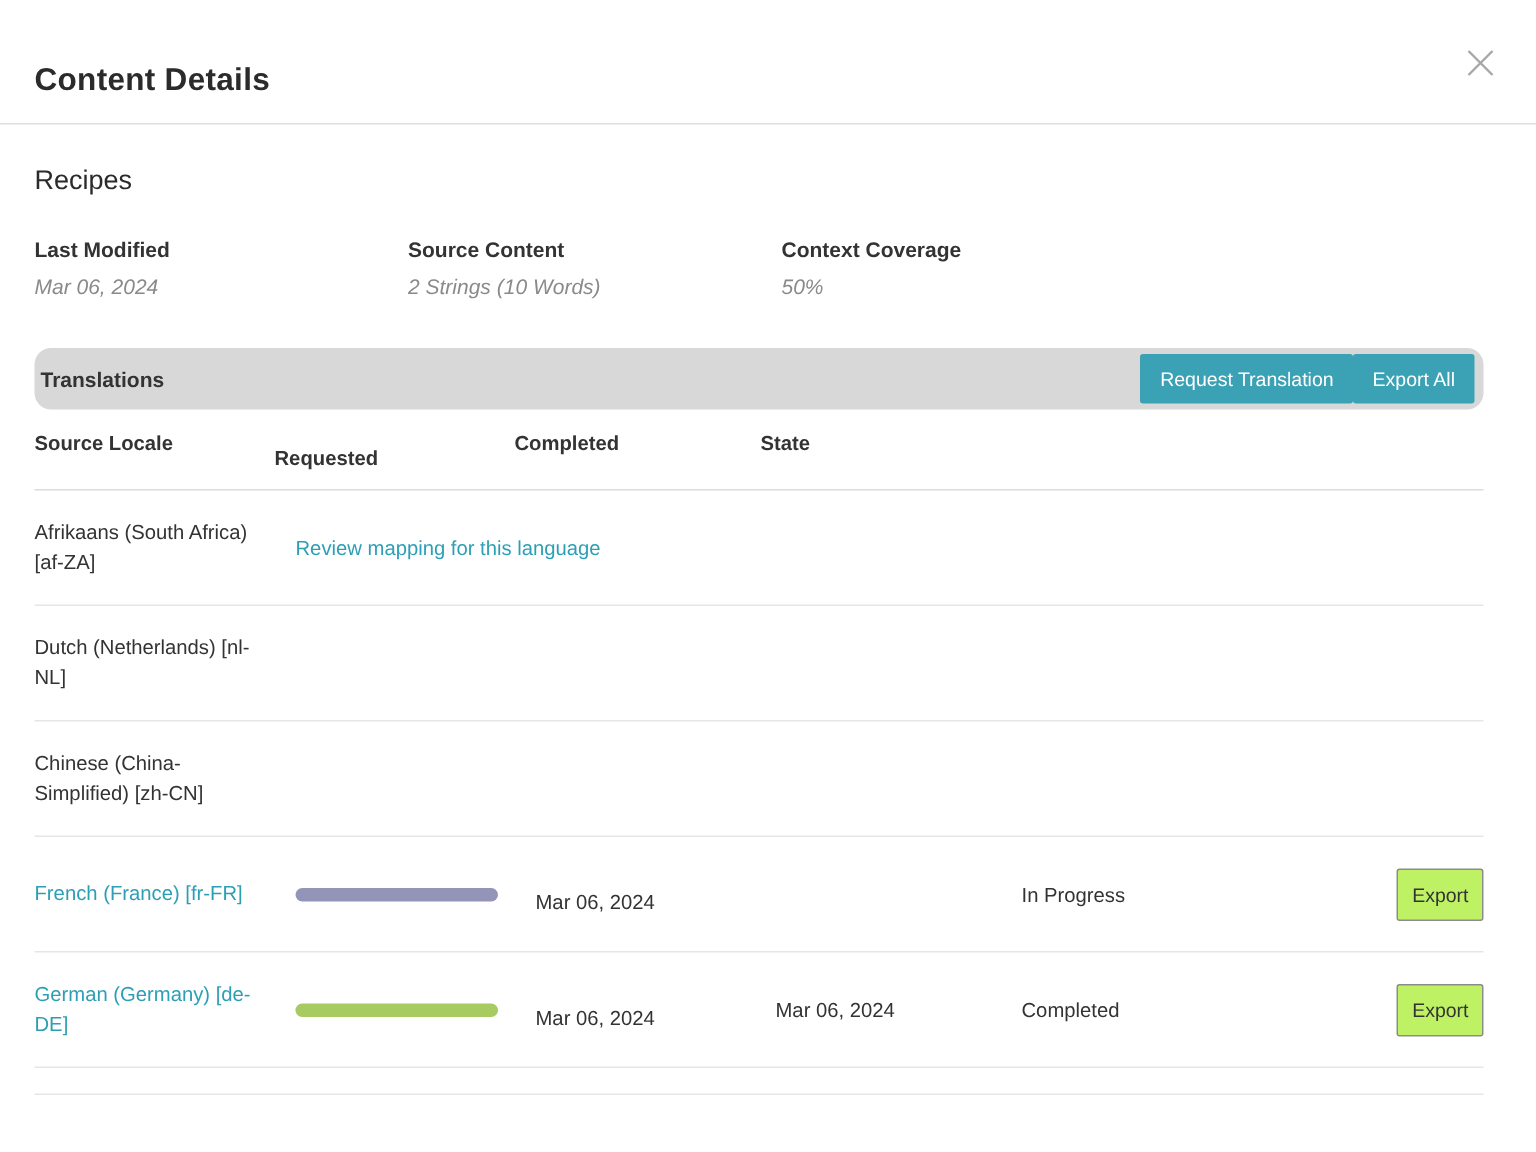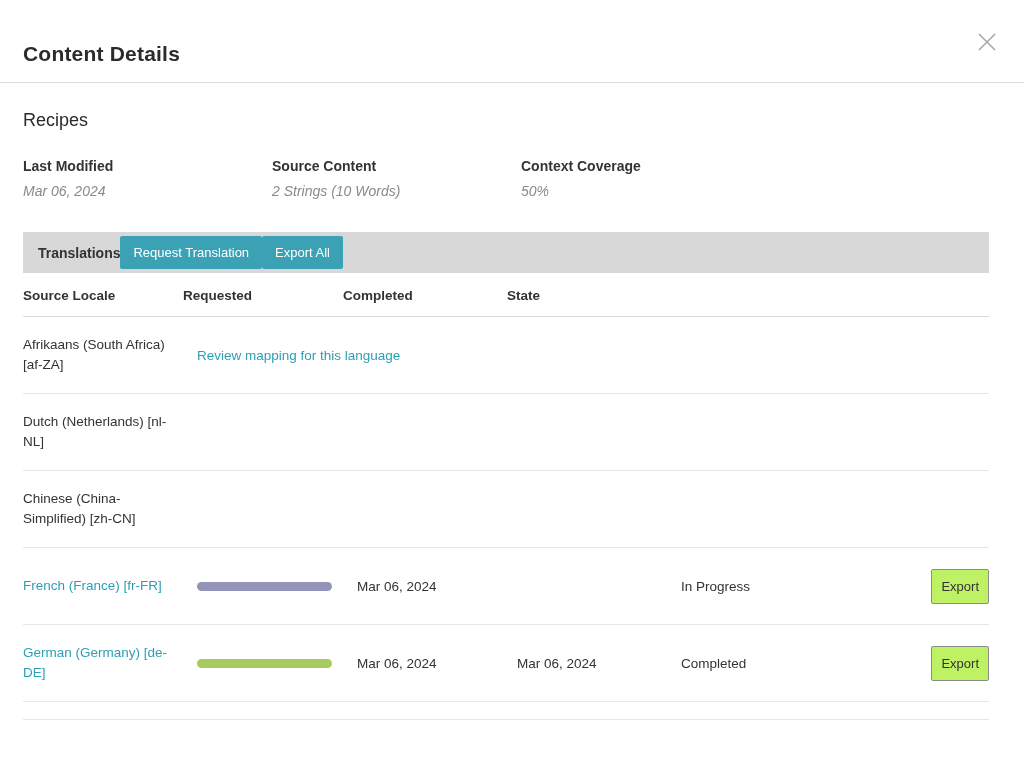--- a/index.html
+++ b/index.html
@@ -57,22 +57,23 @@
     font-size: 14px;
     font-style: italic;
     color: #8a8a8a;
   }
   .translations-bar {
     margin-top: 33px;
     height: 41px;
     background: #d8d8d8;
     display: flex;
     align-items: center;
-    justify-content: flex-start;
-    padding: 0 6px 0 15px;
+    justify-content: space-between;
+    padding: 0 6px 0 4px;
+    border-radius: 11px;
   }
   .translations-title {
     font-size: 14px;
     font-weight: bold;
     color: #333;
   }
   .bar-buttons { display: flex; }
   .teal-btn {
     background: #3ba1b4;
     color: #fff;
@@ -94,21 +95,21 @@
   }
   .tbl-row {
     display: flex;
     align-items: center;
     min-height: 77px;
     border-bottom: 1px solid #e6e6e6;
     font-size: 13.5px;
   }
   .c-lang   { width: 174px; padding-right: 14px; line-height: 1.45; }
   .c-src    { width: 160px; padding-right: 10px; }
-  .c-req    { width: 160px; padding-right: 10px; }
+  .c-req    { width: 160px; padding-right: 10px; margin-top: 10px; }
   .c-comp   { width: 164px; padding-right: 10px; }
   .c-state  { width: 120px; padding-right: 10px; }
   .c-action { flex: 1; display: flex; justify-content: flex-end; }
   .c-fill   { flex: 1; display: flex; justify-content: flex-start; }
   .lang-link { color: #2d9fb5; cursor: pointer; }
   .review-link {
     color: #2d9fb5;
     font-size: 13.5px;
     text-decoration: none;
     cursor: pointer;

